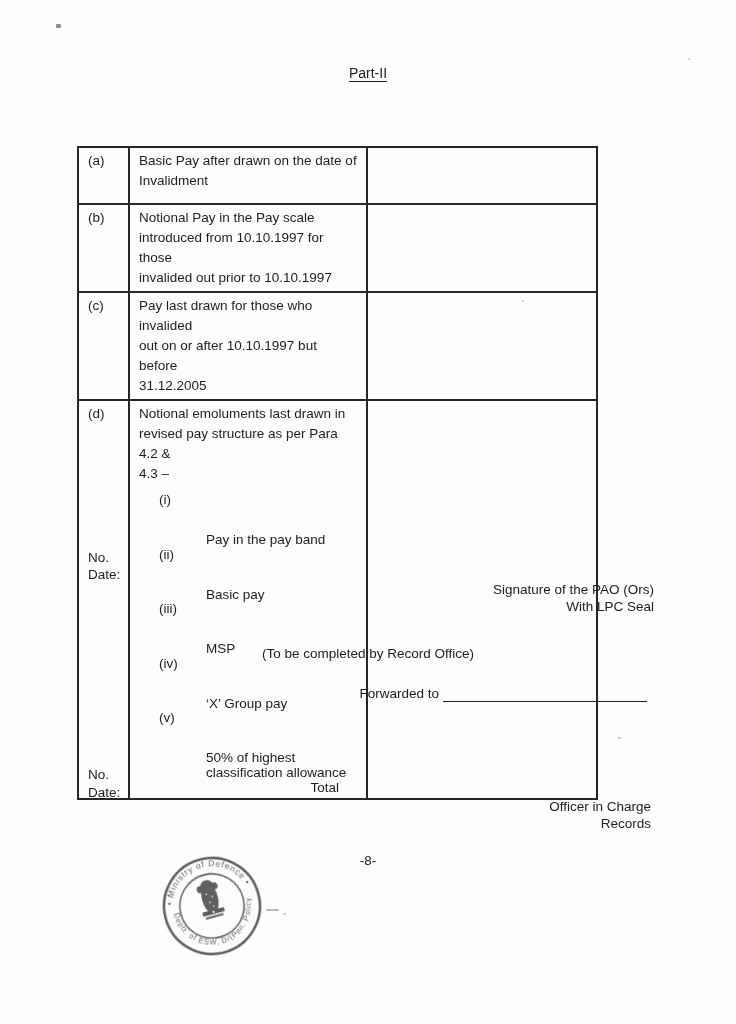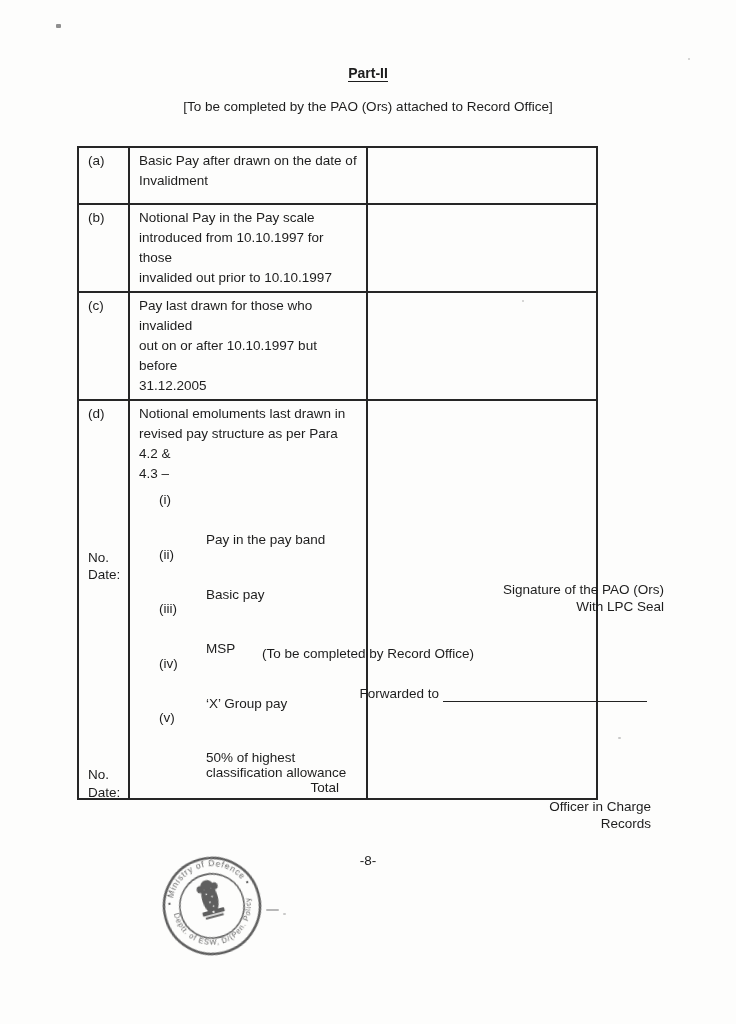--- a/index.html
+++ b/index.html
@@ -4,21 +4,21 @@
 <style>
   html,body { margin:0; padding:0; background:#e8e8e8; }
   .page {
     position:relative; width:736px; height:1024px; margin:0 auto;
     background:#fdfdfc; overflow:hidden;
     font-family:"Liberation Sans", sans-serif; color:#1d1d1d;
   }
   .abs { position:absolute; }
   .centered { left:0; width:736px; text-align:center; }
   .fs { font-size:13.5px; }
-  .bold { font-weight:bold;margin-top:32px; }
+  .bold { font-weight:normal;margin-top:32px; }
   .ul { border-bottom:1.6px solid #1d1d1d; padding-bottom:0px; }
   .rightblk { text-align:right; line-height:16.5px; font-size:13.5px; }
   .leftblk { text-align:left; line-height:16.5px; font-size:13.5px; }
 
   
   table.paytable {
     position:absolute; left:77px; top:146px; width:521px;
     border-collapse:collapse; table-layout:fixed;
   }
   table.paytable td {
@@ -59,21 +59,20 @@
   <div class="abs noise" style="left:56px; top:24px; width:5px; height:4px; background:#8f8f8f;"></div>
   <div class="abs noise" style="left:266px; top:909px; width:13px; height:2px; background:#b8b8b8;"></div>
   <div class="abs noise" style="left:283px; top:913px; width:3px; height:2px;"></div>
   <div class="abs noise" style="left:688px; top:58px; width:2px; height:2px;"></div>
   <div class="abs noise" style="left:522px; top:300px; width:2px; height:2px;"></div>
   <div class="abs noise" style="left:618px; top:737px; width:3px; height:2px;"></div>
 
   <div class="abs centered" style="top:64px;">
     <span class="bold ul" style="font-size:14px;">Part-II</span>
   </div>
-  <div class="abs centered fs" style="top:99px;">[To be completed by the PAO (Ors) attached to Record Office]</div>
 
   <table class="paytable">
     <colgroup>
         <col style="width:51px;">
         <col style="width:238px;">
         <col>
       </colgroup>
     <tbody>
       <tr>
         <td class="idc" style="height:49px;">(a)</td>
@@ -114,21 +113,21 @@
         <td></td>
       </tr>
     </tbody>
   </table>
 
   <div class="abs leftblk" style="left:88px; top:550px;">
     <div>No.</div>
     <div>Date:</div>
   </div>
 
-  <div class="abs rightblk" style="right:72px; top:582px;">
+  <div class="abs rightblk" style="right:82px; top:582px;">
     <div>Signature of the PAO (Ors)</div>
     <div>With LPC Seal</div>
   </div>
 
   <div class="abs centered fs" style="top:638px;margin-top:8px;">(To be completed by Record Office)</div>
 
   <div class="abs fwd1">
     <span>Forwarded to</span>
     <span class="blankline"></span>
   </div>

